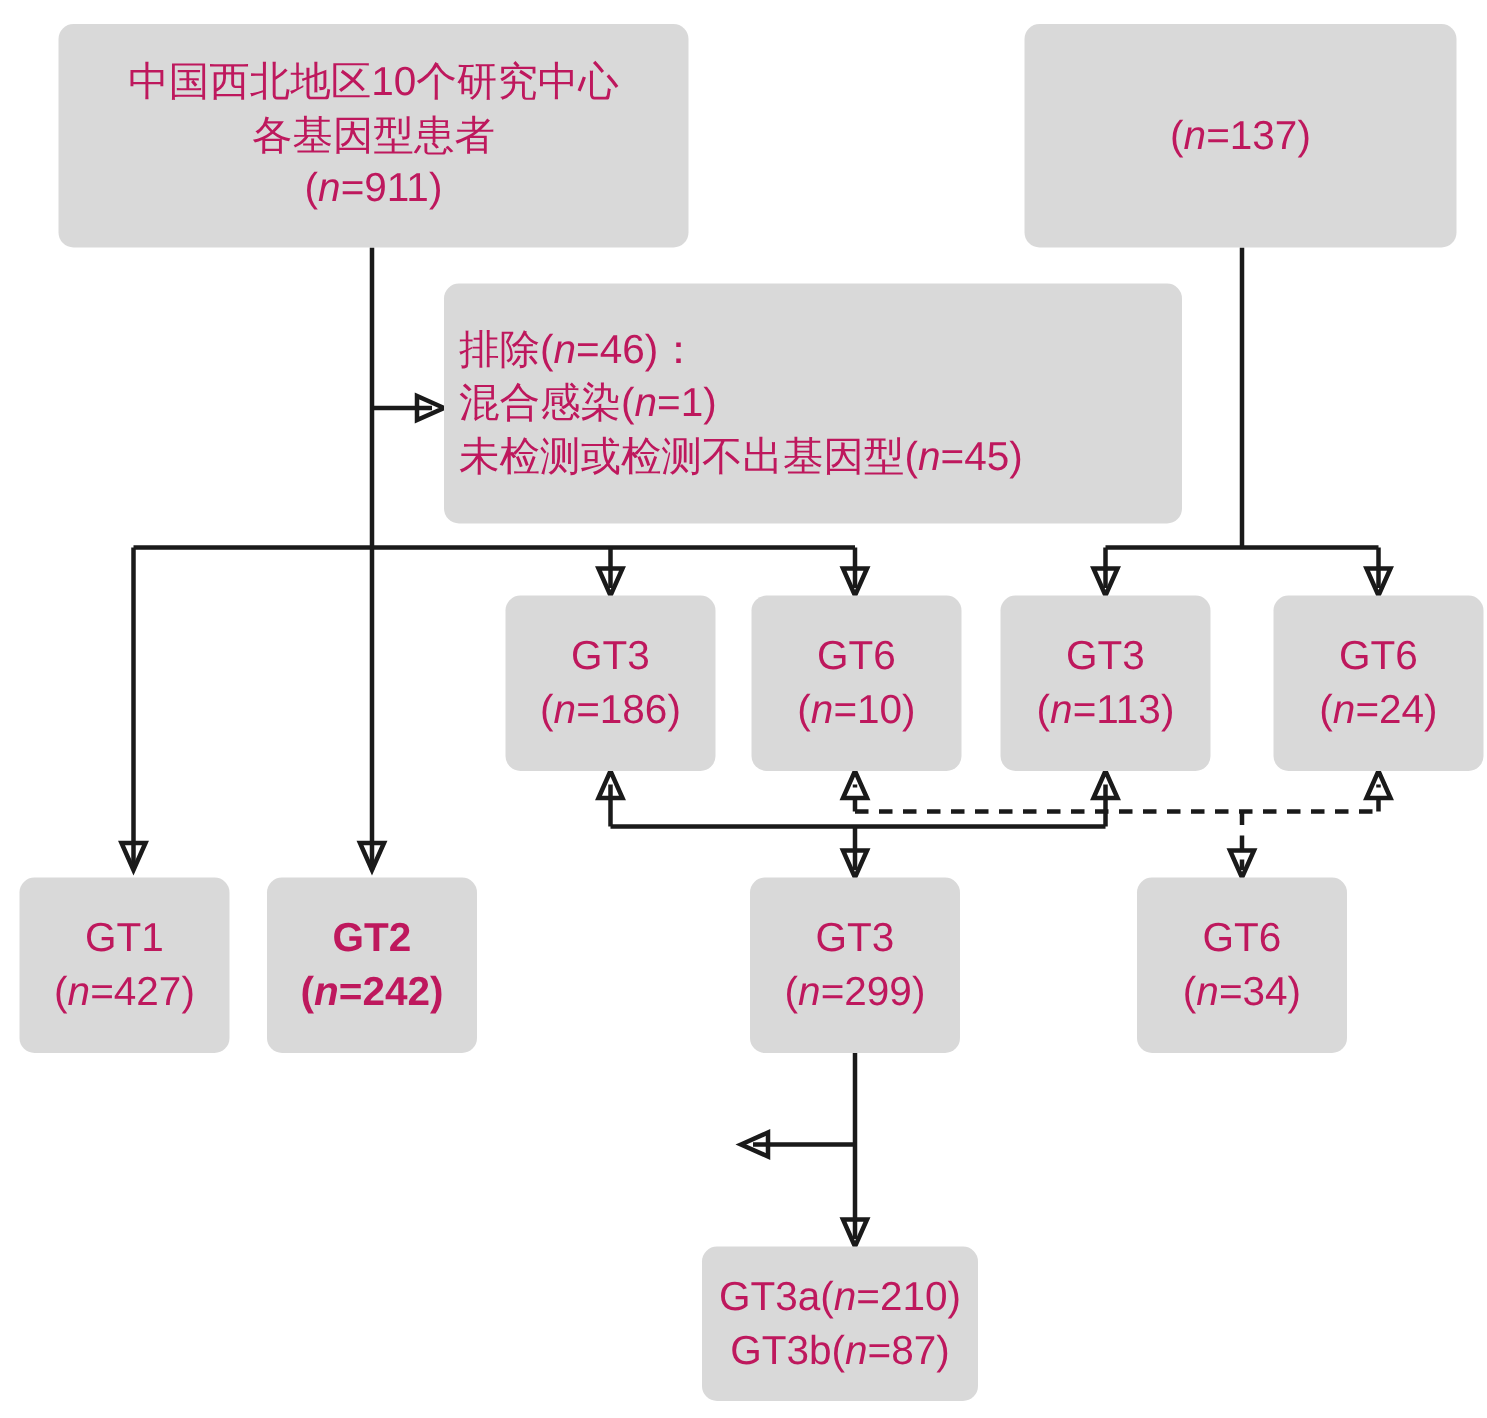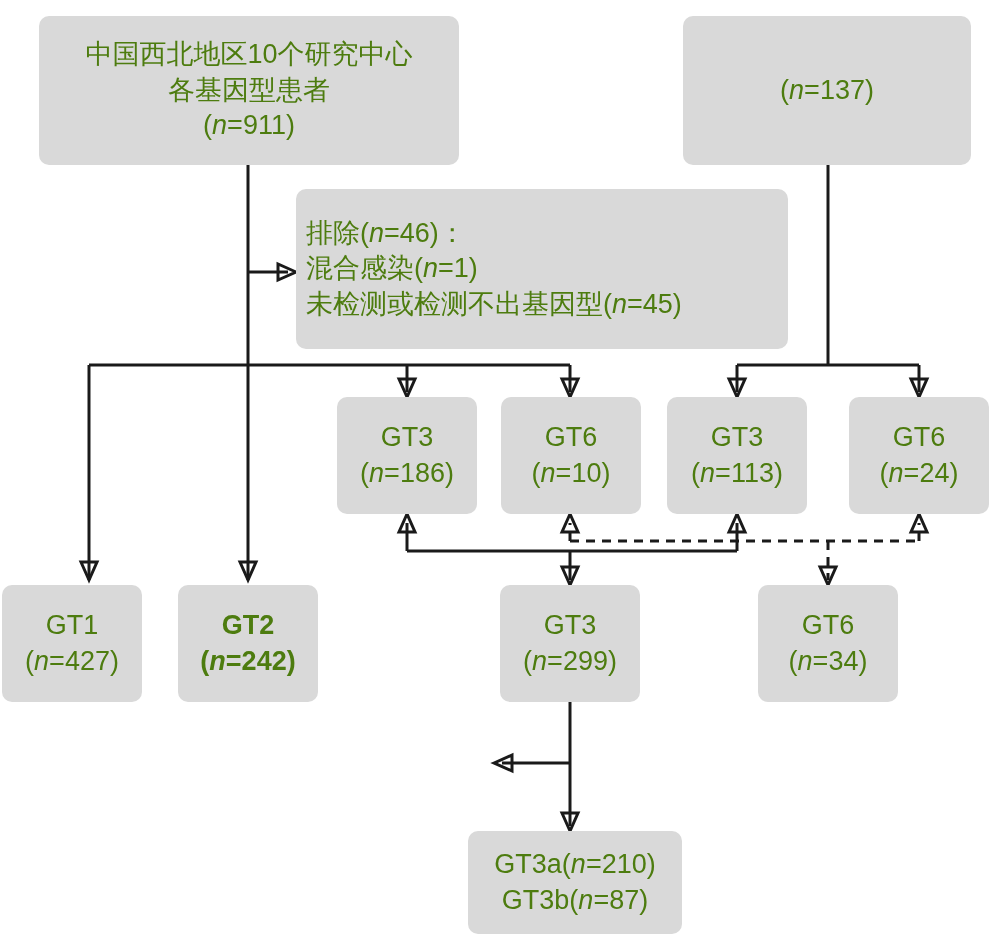--- a/index.html
+++ b/index.html
@@ -19,21 +19,21 @@
   }
   .node {
     position: absolute;
     background: #d9d9d9;
     border-radius: 10px;
     box-sizing: border-box;
     display: flex;
     flex-direction: column;
     align-items: center;
     justify-content: center;
-    color: #4d7c0f;
+    color: #be185d;
     font-size: 27px;
     line-height: 1.32;
     text-align: center;
     padding: 6px 10px;
   }
   .node.left-align {
     align-items: flex-start;
     text-align: left;
   }
   .node .ln {
@@ -144,39 +144,39 @@
   <div class="node" style="left:667px; top:397px; width:140px; height:117px;">
     <span class="ln">GT3</span>
     <span class="ln">(<span class="ital">n</span>=113)</span>
   </div>
 
   <div class="node" style="left:849px; top:397px; width:140px; height:117px;">
     <span class="ln">GT6</span>
     <span class="ln">(<span class="ital">n</span>=24)</span>
   </div>
 
-  <div class="node" style="left:2px; top:585px; width:140px; height:117px;">
+  <div class="node" style="left:13px; top:585px; width:140px; height:117px;">
     <span class="ln">GT1</span>
     <span class="ln">(<span class="ital">n</span>=427)</span>
   </div>
 
   <div class="node" style="left:178px; top:585px; width:140px; height:117px;font-weight:bold;">
     <span class="ln">GT2</span>
     <span class="ln">(<span class="ital">n</span>=242)</span>
   </div>
 
   <div class="node" style="left:500px; top:585px; width:140px; height:117px;">
     <span class="ln">GT3</span>
     <span class="ln">(<span class="ital">n</span>=299)</span>
   </div>
 
   <div class="node" style="left:758px; top:585px; width:140px; height:117px;">
     <span class="ln">GT6</span>
     <span class="ln">(<span class="ital">n</span>=34)</span>
   </div>
 
 
-  <div class="node" style="left:468px; top:831px; width:214px; height:103px;">
+  <div class="node" style="left:468px; top:831px; width:184px; height:103px;">
     <span class="ln">GT3a(<span class="ital">n</span>=210)</span>
     <span class="ln">GT3b(<span class="ital">n</span>=87)</span>
   </div>
 
 </div>
 
 </body></html>

